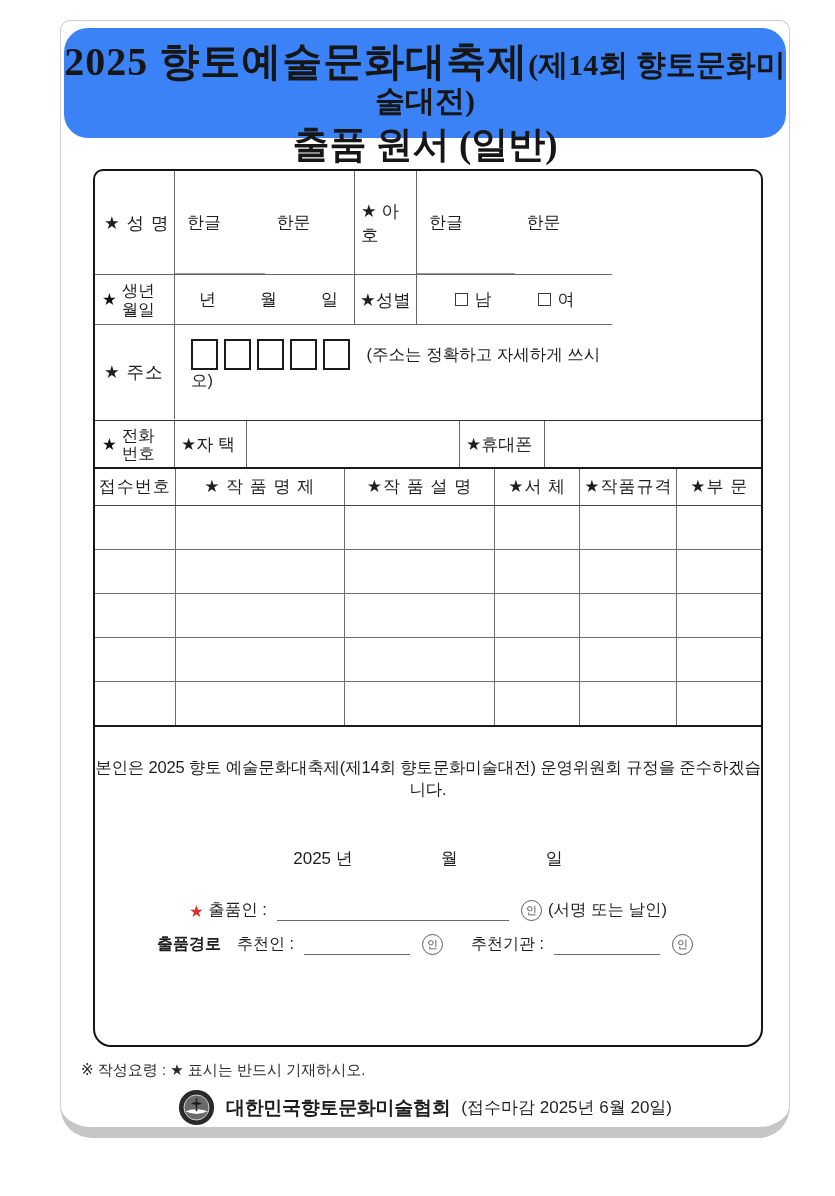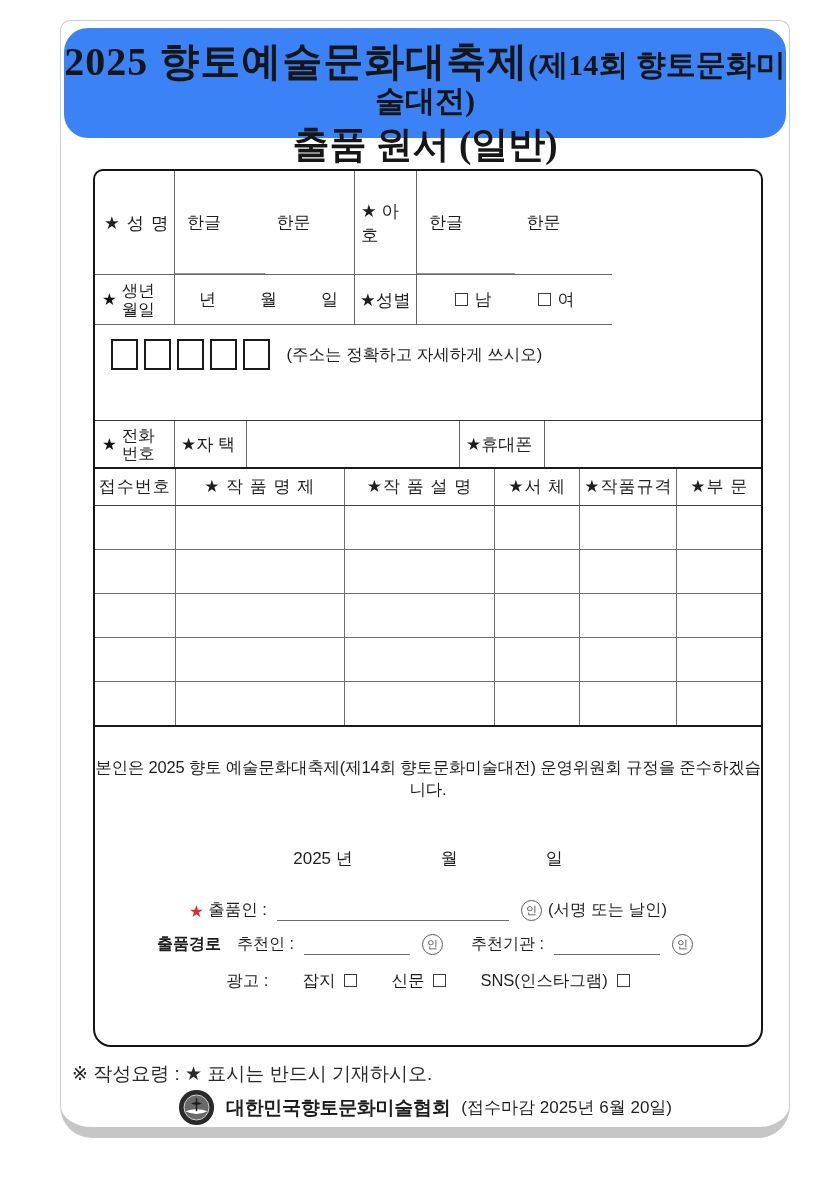--- a/index.html
+++ b/index.html
@@ -99,21 +99,21 @@
     border-radius: 50%; font-size: 11px; line-height: 19px; text-align: center;
     color: #444; margin: 0 6px; vertical-align: -4px;
   }
   .line4 { display: flex; justify-content: center; align-items: flex-end; margin-top: 13px; font-size: 16px; }
   .route-lbl { font-weight: 700; margin-right: 16px; }
   .line5 { display: flex; justify-content: center; align-items: center; gap: 34px; margin-top: 15px; font-size: 16.5px; }
   .line5 .item .chk { margin: 0 0 0 9px; }
   .hosts { margin: 26px 0 0 78px; font-size: 17px; line-height: 1.95; }
   .hosts b { font-weight: 700; letter-spacing: -0.3px; }
   
-  .foot-note { position: absolute; left: 11px; top: 1040px; font-size: 19px; color: #2a2a2a; }
+  .foot-note { position: absolute; left: 20px; top: 1040px; font-size: 15px; color: #2a2a2a; }
   .foot-assoc { position: absolute; left: 0; right: 0; top: 1068px; display: flex; justify-content: center; align-items: center; gap: 11px; }
   .assoc-name { font-weight: 700; font-size: 19px; letter-spacing: -0.3px; }
   .assoc-deadline { font-size: 17px; }
   .logo { width: 37px; height: 37px; }
 </style>
 </head>
 <body>
 
 <div class="page-frame">
 
@@ -153,20 +153,21 @@
             <span>일</span>
           </div>
           <div class="cell lbl w62" style="letter-spacing:0;padding-left:5px;">★성별</div>
           <div class="cell gender-cell w194">
             <span><span class="chk"></span><span>남</span></span>
             <span><span class="chk"></span><span>여</span></span>
           </div>
         </div>
 
         <div class="p-row row-c">
+          <div class="cell lbl w80">★ 주소</div>
           <div class="cell addr-field">
             <span class="sq"></span><span class="sq"></span><span class="sq"></span><span class="sq"></span><span class="sq"></span>
             <span class="addr-note">(주소는 정확하고 자세하게 쓰시오)</span>
           </div>
         </div>
       </div>
 
     </div>
 
     <div class="phone-row">
@@ -256,26 +257,20 @@
         <span class="route-lbl">출품경로</span>
         <span>추천인 :</span>
         <span class="uline ul-sm"></span>
         <span class="seal">인</span>
         <span style="width:22px"></span>
         <span>추천기관 :</span>
         <span class="uline ul-sm"></span>
         <span class="seal">인</span>
       </div>
 
-      <div class="line5">
-        <span>광고  :</span>
-        <span class="item"><span>잡지</span><span class="chk"></span></span>
-        <span class="item"><span>신문</span><span class="chk"></span></span>
-        <span class="item"><span>SNS(인스타그램)</span><span class="chk"></span></span>
-      </div>
 
     </div>
   </div>
 
   <div class="foot-note">※ 작성요령 : ★ 표시는 반드시 기재하시오.</div>
 
   <div class="foot-assoc">
     <svg class="logo" viewBox="0 0 40 40">
       <circle cx="20" cy="20" r="19" fill="#2a2a2a"></circle>
       <circle cx="20" cy="20" r="13.5" fill="#6a6a6a"></circle>

